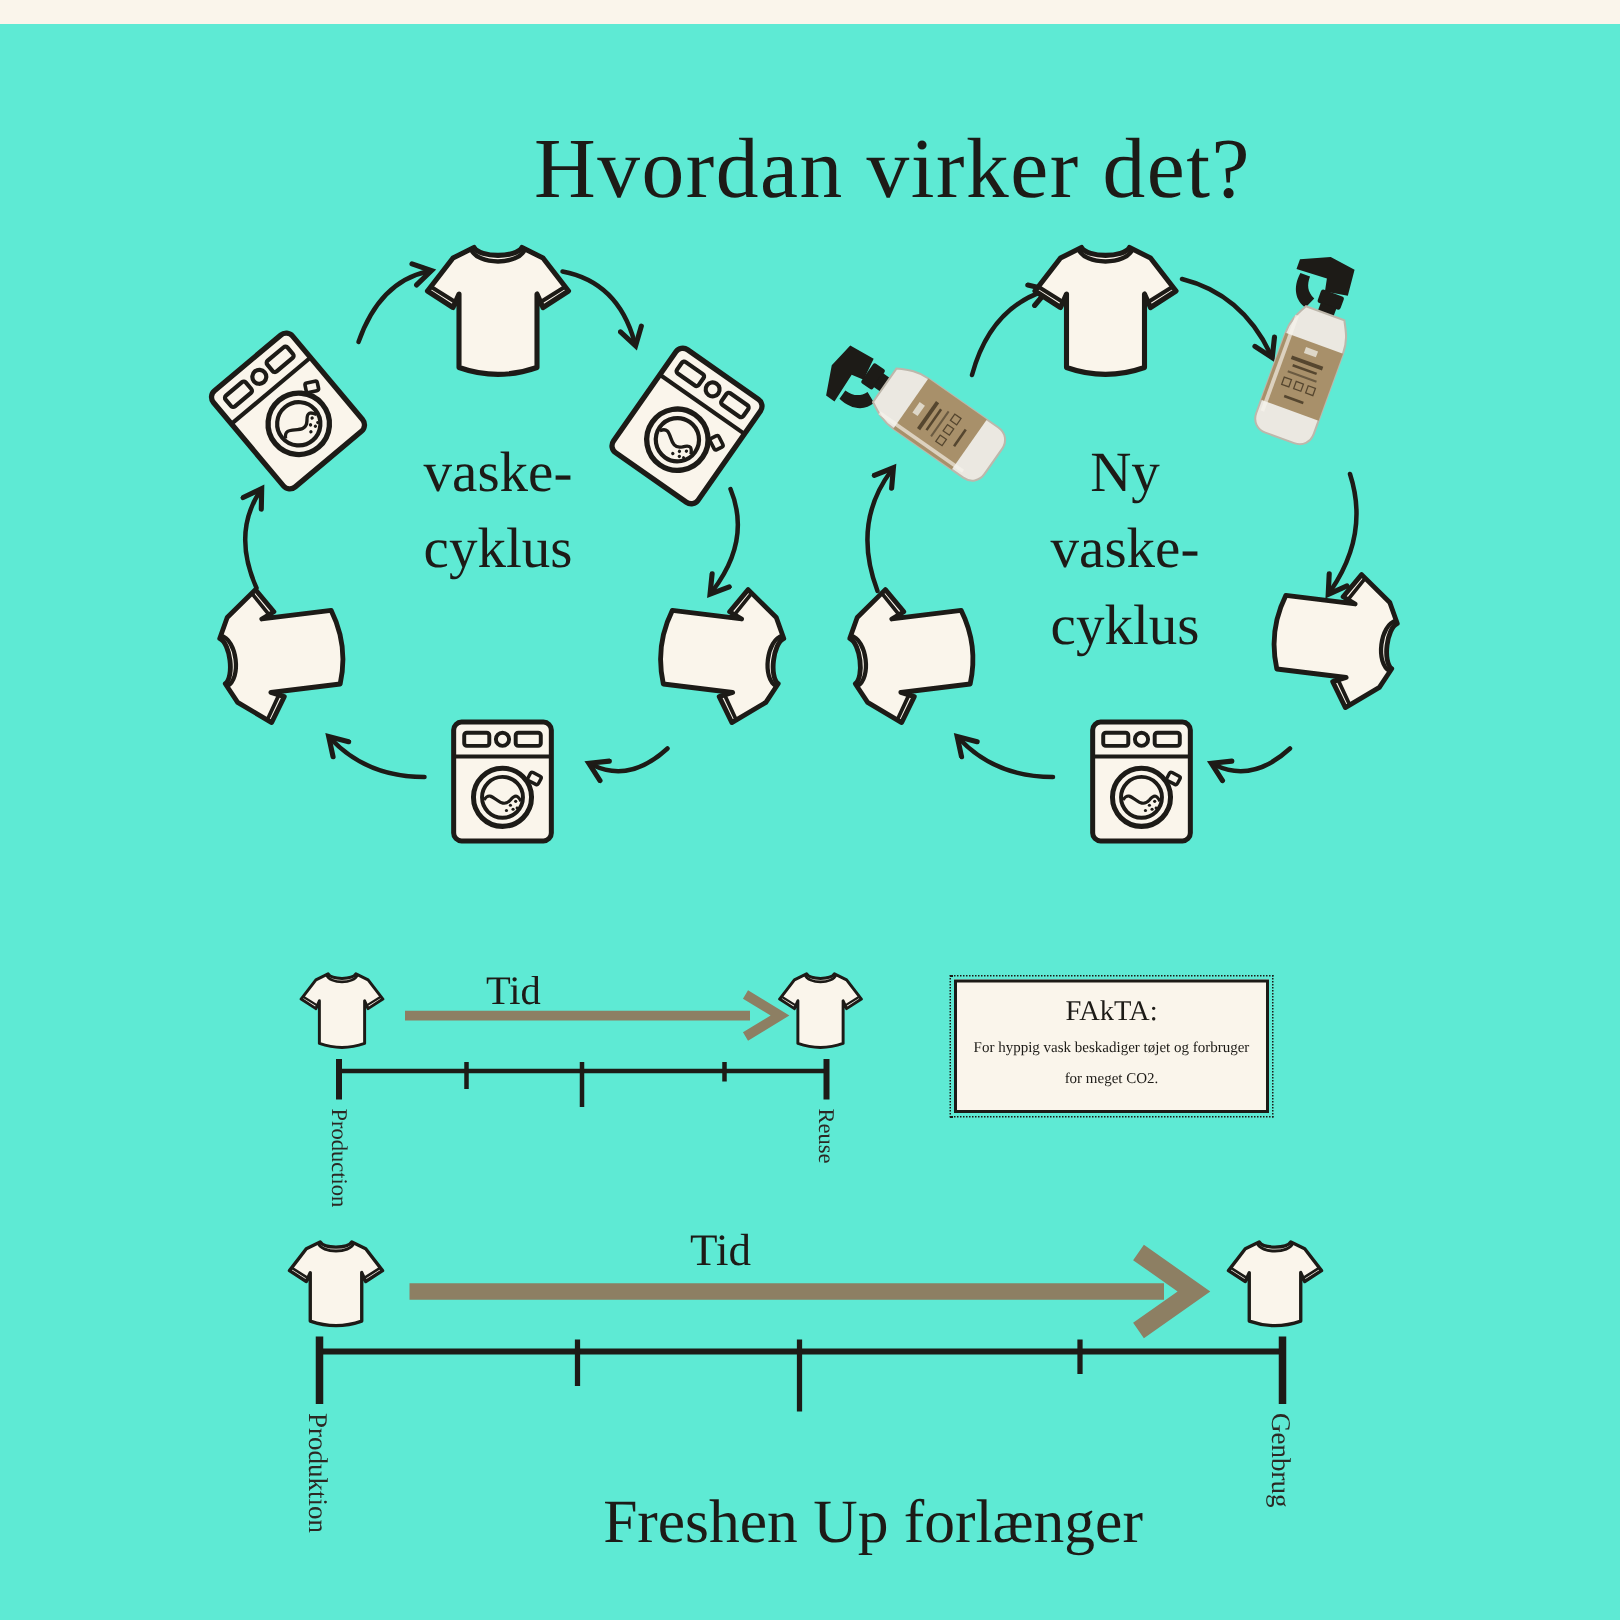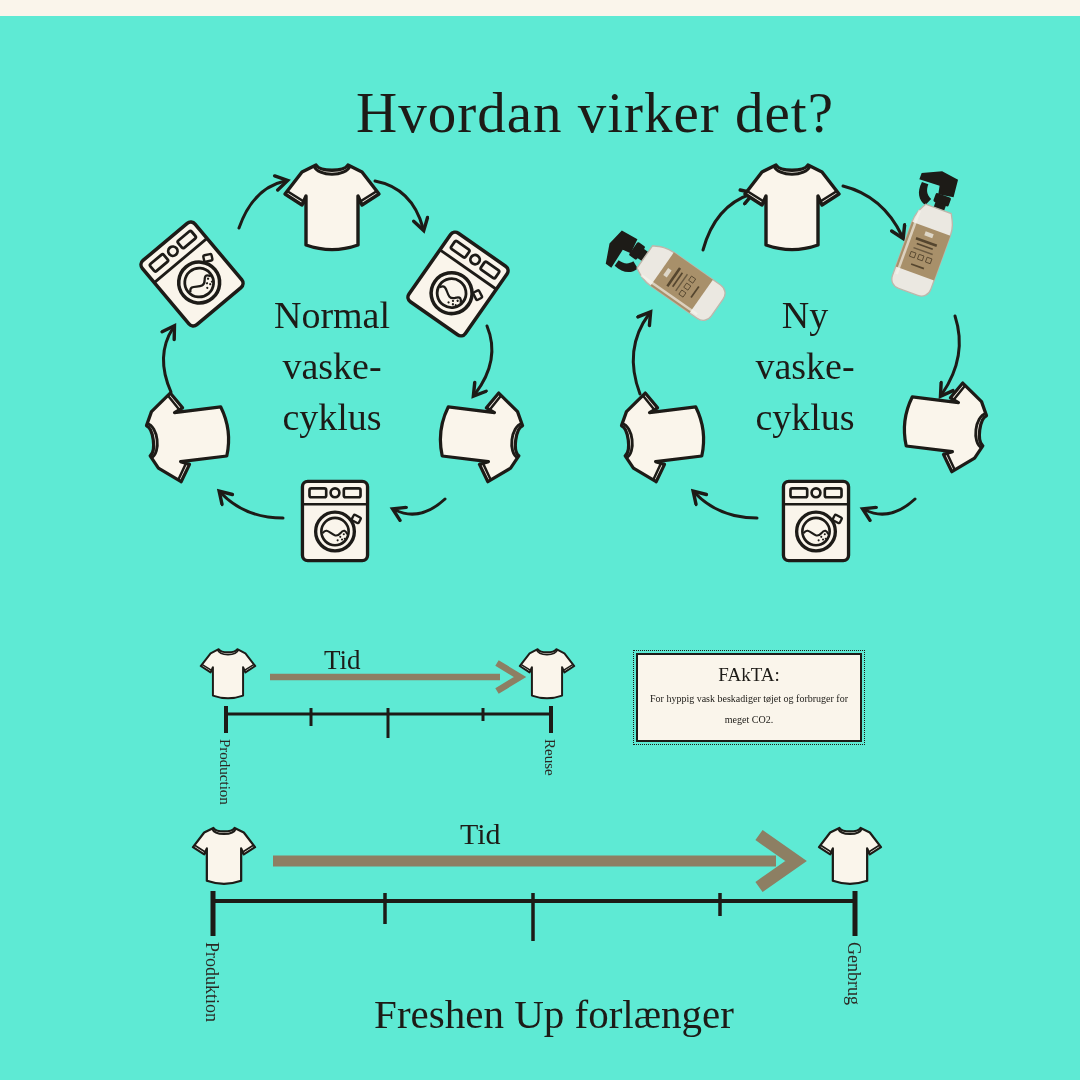--- a/index.html
+++ b/index.html
@@ -4,44 +4,44 @@
 <style>
   html,body{margin:0;padding:0;background:#faf5eb;}
   .canvas{position:relative;width:1080px;height:1080px;background:#5eead4;overflow:hidden;
           font-family:Liberation Serif, serif;color:#1d1b17;margin:16px auto;}
   .abs{position:absolute;}
   
   .title{left:95px;top:26px;width:1000px;text-align:center;font-size:57px;font-weight:400;letter-spacing:1px;}
   
   .cycle{width:440px;height:445px;}
   .cycle-left{left:115px;top:128px;}
-  .cycle-right{left:585px;top:128px;}
+  .cycle-right{left:530px;top:128px;}
   .cycle svg{position:absolute;left:0;top:0;}
   .cycle-label{position:absolute;top:146px;width:300px;text-align:center;font-size:38px;line-height:51px;}
   .cycle-left .cycle-label{left:67px;}
   .cycle-right .cycle-label{left:70px;}
   .cycle-label span{display:block;}
   
   .timeline{overflow:visible;}
   .tl-small{left:170px;top:613px;width:450px;height:210px;}
   .tl-big{left:175px;top:795px;width:730px;height:225px;}
   .tid{position:absolute;width:120px;}
   .tl-small .tid{left:154px;top:16px;font-size:27px;}
   .tl-big .tid{left:285px;top:6px;font-size:30px;}
   .v-label{position:absolute;transform-origin:top left;transform:rotate(90deg);white-space:nowrap;color:#2b2823;}
   .tl-small .v-label{font-size:15px;}
   .tl-big .v-label{font-size:18px;}
   
-  .fact{left:636px;top:637px;width:226px;box-sizing:border-box;border:2px solid #1d1b17;
+  .fact{left:636px;top:637px;width:210px;box-sizing:border-box;border:2px solid #1d1b17;
         outline:1px dotted #1d1b17;outline-offset:2px;background:#faf5eb;
         text-align:center;padding:9px 8px 10px 8px;}
   .fact-heading{font-size:19px;margin-bottom:2px;}
   .fact-body{font-size:10px;line-height:21px;}
   
-  .footer{left:154px;top:972px;width:800px;text-align:center;font-size:41px;line-height:53px;}
+  .footer{left:182px;top:972px;width:800px;text-align:center;font-size:41px;line-height:53px;}
   .footer span{display:block;}
 </style>
 </head>
 <body>
 
 <svg width="0" height="0" style="position:absolute" aria-hidden="true">
   <defs>
     <marker id="arr" markerWidth="6" markerHeight="6" viewBox="0 0 10 10" refX="6.5" refY="5" orient="auto">
       <path d="M1.5,1 L8,5 L1.5,9" fill="none" stroke="#1d1b17" stroke-width="1.9" stroke-linecap="round"></path>
     </marker>
@@ -107,21 +107,20 @@
         <path d="M56,248 Q40,212 58,184" marker-end="url(#arr)"></path>
       </g>
       <use href="#tshirt" transform="translate(217,62) scale(1.0) translate(-50,-46)"></use>
       <use href="#washer" transform="translate(343,140) rotate(35) scale(0.93) translate(-50,-50)"></use>
       <use href="#tshirt" transform="translate(367,292) rotate(97) scale(0.95) translate(-50,-46)"></use>
       <use href="#washer" transform="translate(220,377) scale(0.88) translate(-50,-50)"></use>
       <use href="#tshirt" transform="translate(72,292) rotate(-97) scale(0.95) translate(-50,-46)"></use>
       <use href="#washer" transform="translate(77,130) rotate(-40) scale(0.93) translate(-50,-50)"></use>
     </svg>
     <div class="cycle-label">
-      <span>Normal</span>
       <span>vaske-</span>
       <span>cyklus</span>
     </div>
   </div>
 
   <div class="abs cycle cycle-right">
     <svg width="440" height="445" viewBox="0 0 440 445">
       <g fill="none" stroke="#1d1b17" stroke-width="3" stroke-linecap="round">
         <path d="M118,106 Q130,62 166,50" marker-end="url(#arr)"></path>
         <path d="M258,42 Q298,52 317,92" marker-end="url(#arr)"></path>

